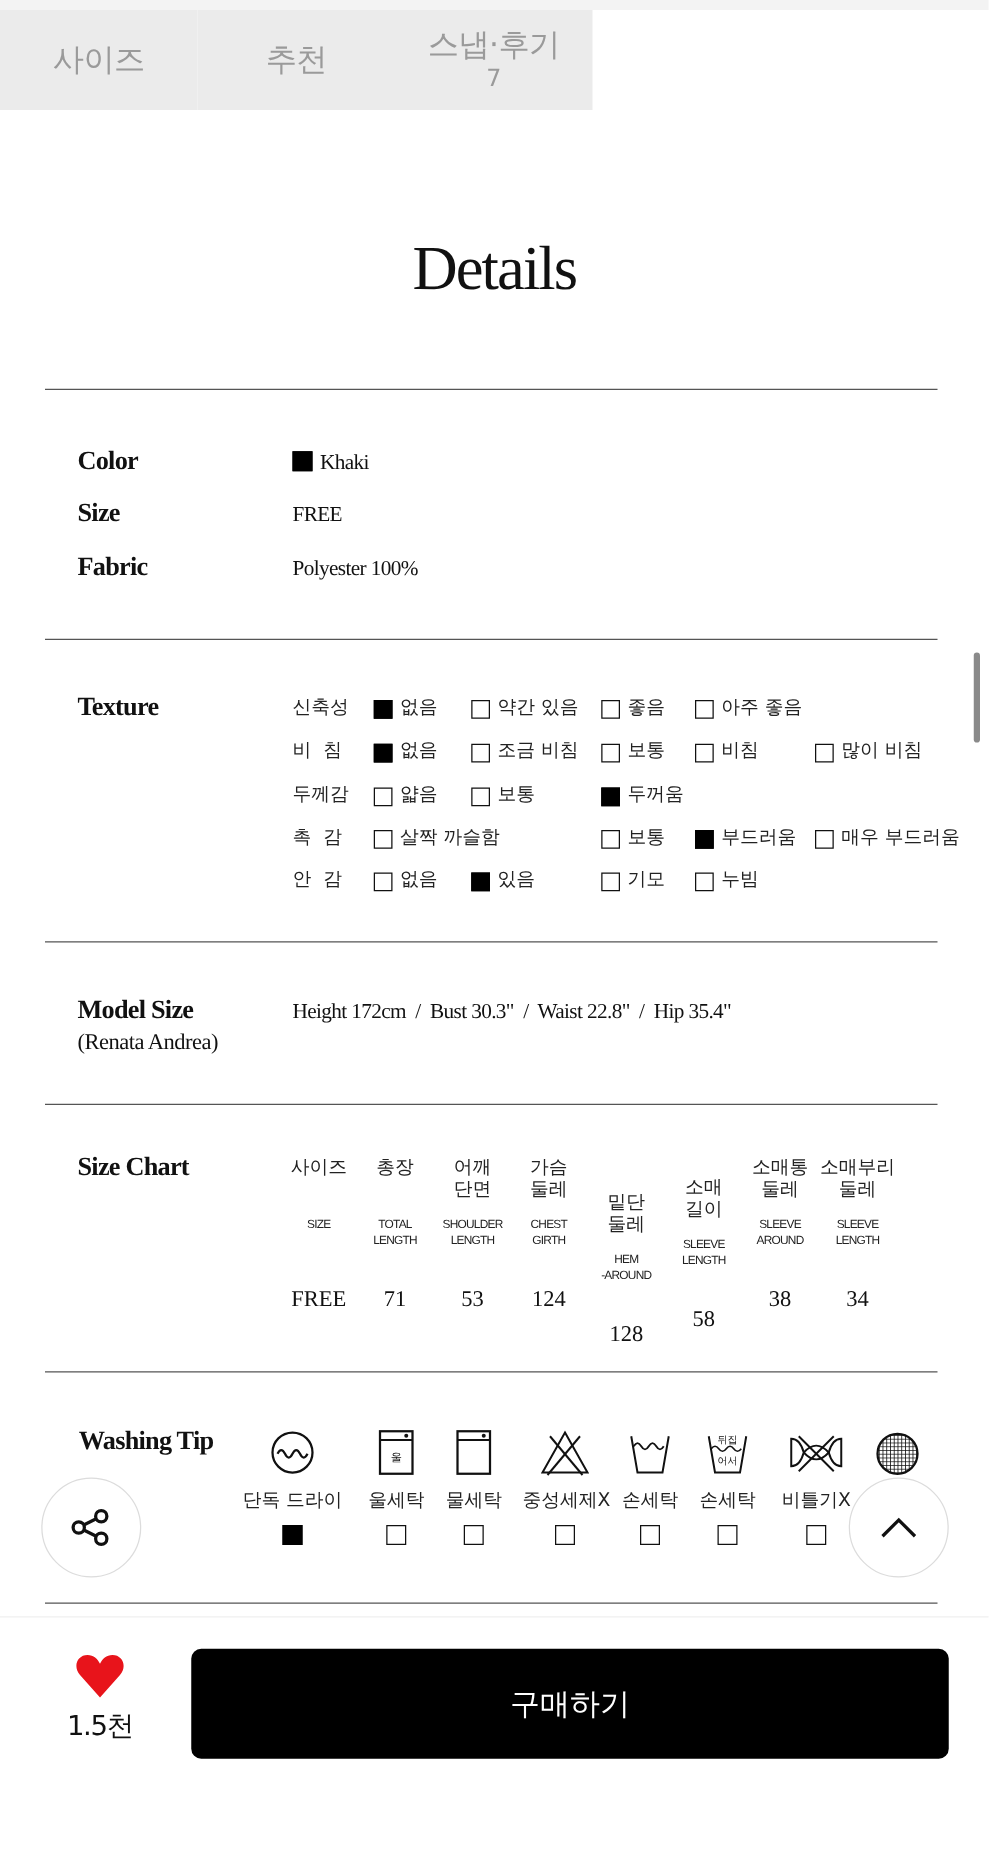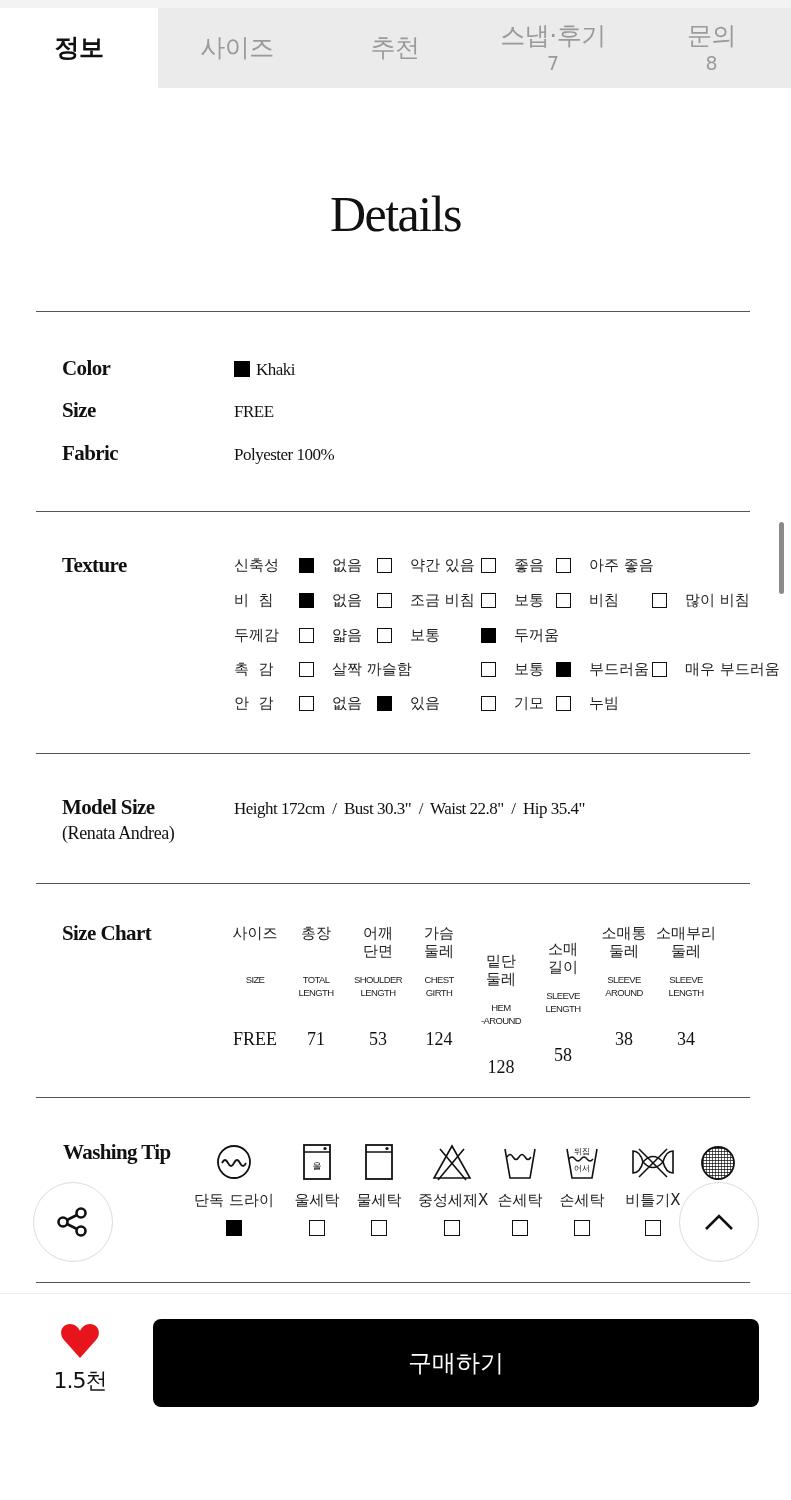--- a/index.html
+++ b/index.html
@@ -21,21 +21,21 @@
     .rule { position: absolute; left: 36px; width: 714px; height: 1px; background: #555; }
     .label { position: absolute; left: 62px; font-family: "Liberation Serif", "DejaVu Serif", serif; font-weight: bold; font-size: 21px; color: #111; letter-spacing: -0.6px; }
     .sublabel { position: absolute; left: 62px; font-family: "Liberation Serif", "DejaVu Serif", serif; font-size: 18px; color: #111; letter-spacing: -0.4px; }
     .value { position: absolute; left: 234px; font-family: "Liberation Serif", "DejaVu Serif", serif; font-size: 17px; color: #111; letter-spacing: -0.5px; }
 
     .sq { display: inline-block; width: 15px; height: 15px; border: 1.6px solid #111; background: #fff; vertical-align: -2px; }
     .sq.on { background: #000; border-color: #000; }
 
     .tex-row { position: absolute; left: 234px; height: 22px; font-size: 15px; color: #222; white-space: nowrap; }
     .tex-head { position: absolute; left: 0; top: 0; letter-spacing: 0; }
-    .tex-opt { position: absolute; top: 0; display: flex; align-items: center; gap: 18px; }
+    .tex-opt { position: absolute; top: 0; display: flex; align-items: flex-end; gap: 6px; }
 
     .sc-col { position: absolute; width: 70px; text-align: center; }
     .sc-ko { font-size: 15px; color: #222; line-height: 18px; }
     .sc-en { font-size: 9.5px; color: #222; line-height: 13px; letter-spacing: -0.6px; font-family: "Liberation Sans", sans-serif; }
     .sc-val { font-family: "Liberation Serif", "DejaVu Serif", serif; font-size: 18px; color: #111; }
 
     .wash-col { position: absolute; text-align: center; }
     .wash-icon { display: block; margin: 0 auto; }
     .wash-label { font-size: 15px; color: #222; white-space: nowrap; display: block; margin-top: 10px; }
     .wash-box { margin-top: 10px; display: inline-block; }
@@ -48,37 +48,30 @@
     .like { position: absolute; left: 40px; top: 1322px; width: 80px; text-align: center; cursor: pointer; }
     .like-count { font-size: 22px; color: #111; letter-spacing: -1px; display: block; margin-top: 2px; }
     .buy-btn { position: absolute; left: 153px; top: 1319px; width: 606px; height: 88px; background: #000; border-radius: 8px; color: #fff; font-size: 24px; display: flex; align-items: center; justify-content: center; cursor: pointer; letter-spacing: 0; }
   </style>
 </head>
 <body>
 
 <div class="topstrip"></div>
 
 <div class="tabs">
-  <div class="tab active">
-    <span class="tab-label">정보</span>
-  </div>
   <div class="tab">
     <span class="tab-label">사이즈</span>
   </div>
   <div class="tab">
     <span class="tab-label">추천</span>
   </div>
   <div class="tab">
     <span class="tab-label">스냅·후기</span>
     <span class="tab-count">7</span>
   </div>
-  <div class="tab active-last">
-    <span class="tab-label">문의</span>
-    <span class="tab-count">8</span>
-  </div>
 </div>
 
 <div class="title">Details</div>
 
 <div class="rule" style="top:311px;"></div>
 
 <div class="label" style="top:356px;">Color</div>
 <div class="value" style="top:360px;">
   <span class="sq on" style="width:16px;height:16px;margin-right:6px;"></span><span>Khaki</span>
 </div>

